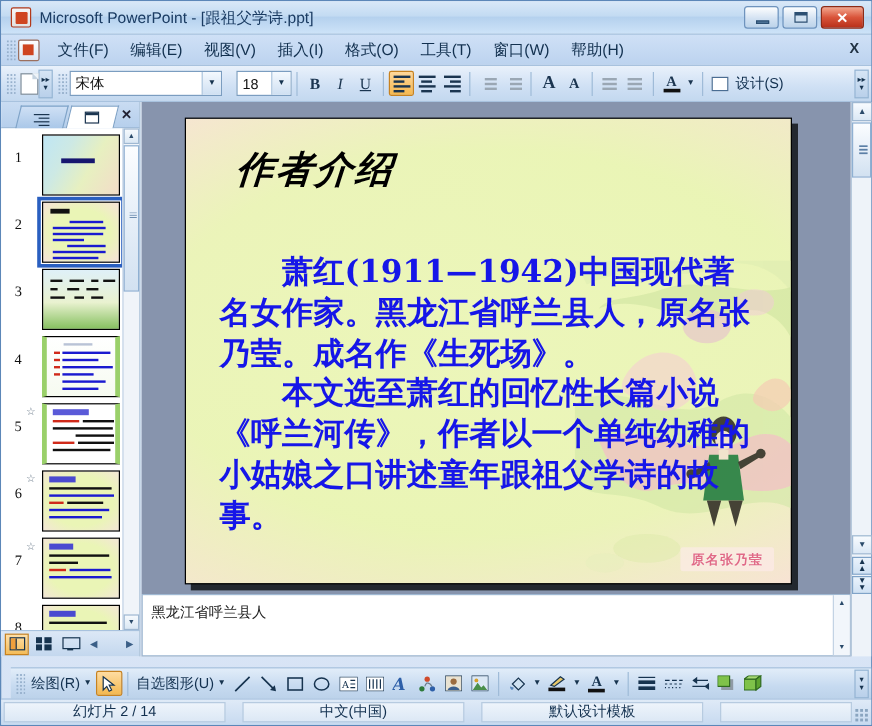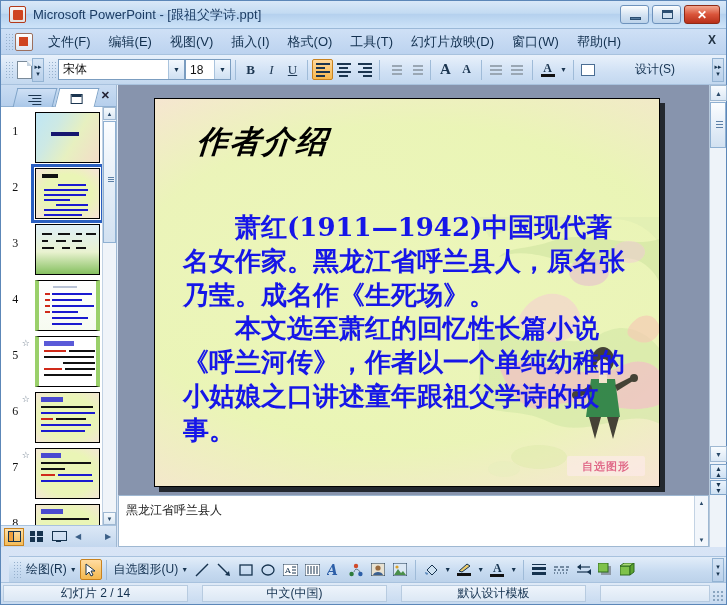--- a/index.html
+++ b/index.html
@@ -223,39 +223,38 @@
 
   <div class="menubar">
     <div class="grip"></div>
     <div class="m-appicon"></div>
     <div class="menu-item">文件(F)</div>
     <div class="menu-item">编辑(E)</div>
     <div class="menu-item">视图(V)</div>
     <div class="menu-item">插入(I)</div>
     <div class="menu-item">格式(O)</div>
     <div class="menu-item">工具(T)</div>
-    <div class="menu-item">幻灯片放映(D)</div>
     <div class="menu-item">窗口(W)</div>
     <div class="menu-item">帮助(H)</div>
     <div class="menu-x">X</div>
   </div>
 
   <div class="fmtbar">
     <div class="grip"></div>
     <div class="newdoc"></div>
     <div class="ovf">
         <span>▸▸</span>
         <span>▾</span>
       </div>
     <div class="grip"></div>
     <div class="combo" style="width:127px;">
       <span>宋体</span>
       <div class="arrow">▼</div>
     </div>
-    <div class="combo" style="width:46px; margin-left:0;">
+    <div class="combo" style="width:46px; margin-left:12px;">
       <span>18</span>
       <div class="arrow">▼</div>
     </div>
     <div class="tbsep"></div>
     <div class="fbtn" style="font-weight:bold;font-family:'Liberation Serif',serif;">B</div>
     <div class="fbtn" style="font-style:italic;font-family:'Liberation Serif',serif;">I</div>
     <div class="fbtn" style="text-decoration:underline;font-family:'Liberation Serif',serif;">U</div>
     <div class="tbsep"></div>
     <div class="fbtn on">
       <span class="lines-icon">
@@ -314,21 +313,21 @@
           <i style="width:12px"></i>
         </span>
       </div>
     <div class="tbsep"></div>
     <div class="fbtn" style="flex-direction:column;">
       <span style="font-weight:bold;font-size:12px;line-height:11px;font-family:'Liberation Serif',serif;">A</span>
       <span style="display:block;width:14px;height:3px;background:#111;"></span>
     </div>
     <div class="fbtn" style="width:11px;font-size:7px;">▼</div>
     <div class="tbsep"></div>
-    <div class="fbtn" style="width:auto;padding:0 2px;gap:34px;">
+    <div class="fbtn" style="width:auto;padding:0 2px;">
       <span style="display:inline-block;width:14px;height:12px;background:#fff;border:1px solid #4a6d93;margin-right:3px;"></span>
       <span class="dtxt">设计(S)</span>
     </div>
     <div class="ovf" style="position:absolute;right:2px;">
         <span>▸▸</span>
         <span>▾</span>
       </div>
   </div>
 
   <div class="work">
@@ -513,21 +512,21 @@
             <path d="M150,110 C160,95 175,95 180,108 C184,118 170,130 158,124 C150,120 146,118 150,110 Z" fill="#f6c6b4" opacity=".7"></path>
             <ellipse cx="60" cy="240" rx="28" ry="12" fill="#dbeaa8" opacity=".5"></ellipse>
             <ellipse cx="25" cy="252" rx="16" ry="8" fill="#e6edbc" opacity=".5"></ellipse>
           </svg>
 
           <div class="sl-title">作者介绍</div>
           <div class="sl-body">
             <p>萧红(1911—1942)中国现代著名女作家。黑龙江省呼兰县人，原名张乃莹。成名作《生死场》。</p>
             <p>本文选至萧红的回忆性长篇小说《呼兰河传》，作者以一个单纯幼稚的小姑娘之口讲述童年跟祖父学诗的故事。</p>
           </div>
-          <div class="wm">自选图形</div>
+          <div class="wm">原名张乃莹</div>
         </div>
       </div>
     </div>
 
     <div class="vscroll">
       <div class="vsb">▲</div>
       <div class="vsthumb"></div>
       <div class="vsb" style="position:absolute;left:0;right:0;bottom:85px;">▼</div>
       <div class="navbtn" style="position:absolute;left:0;right:0;bottom:68px;">
           <span>▲<br>▲</span>

